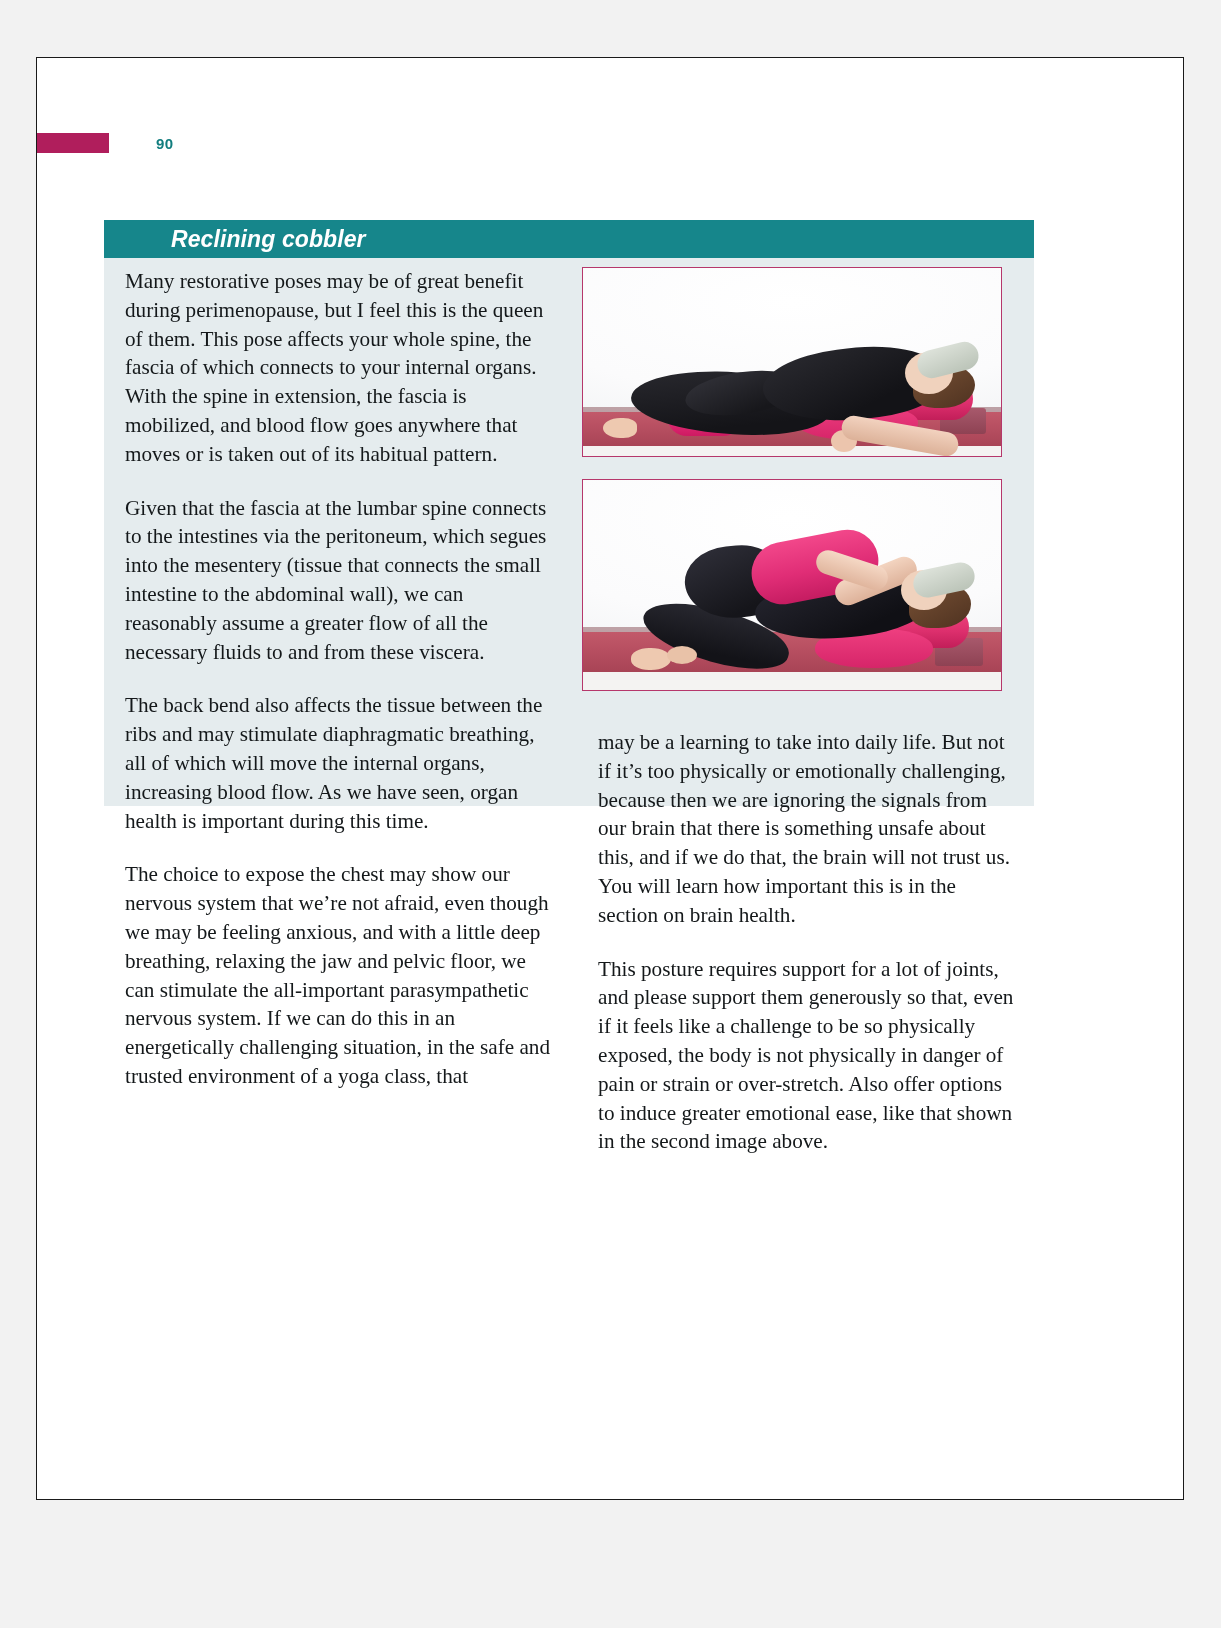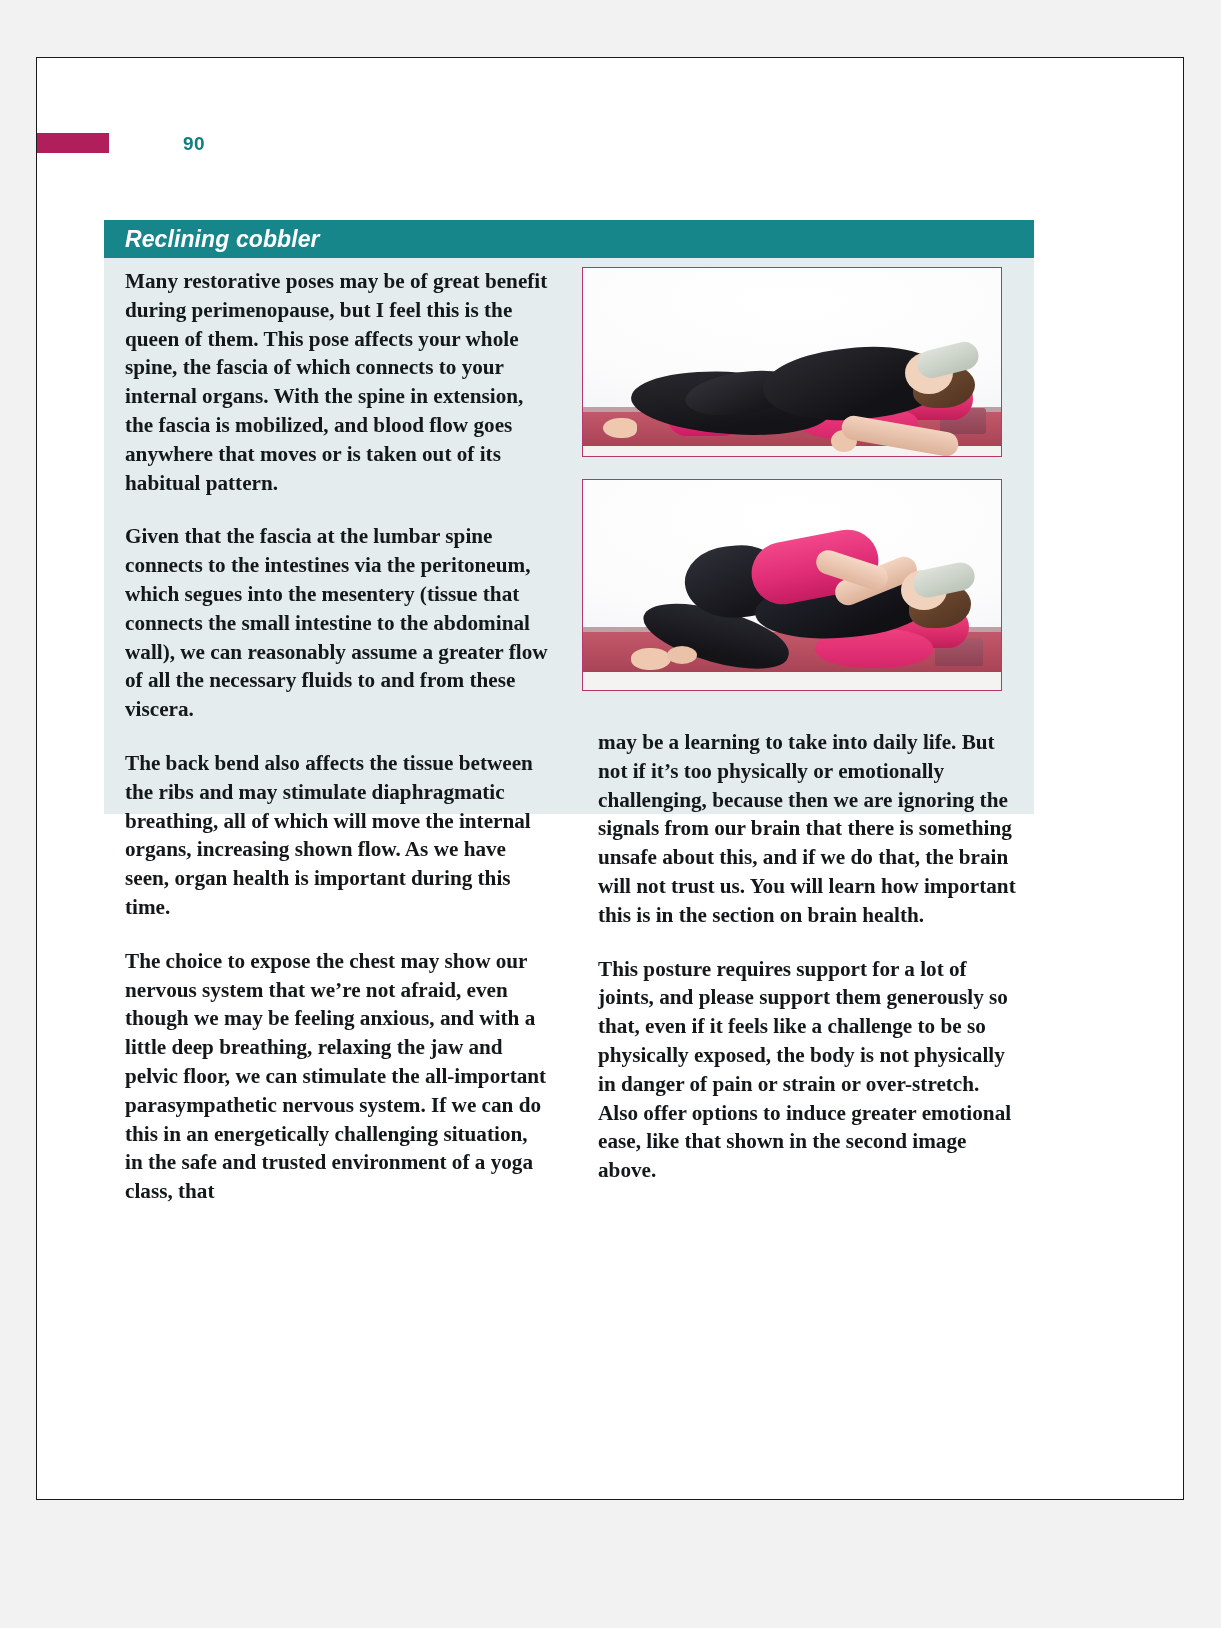--- a/index.html
+++ b/index.html
@@ -35,24 +35,24 @@
     display: flex;
     align-items: center;
   }
   .head-rule {
     width: 72px;
     height: 20px;
     background: #b01e5c;
     flex: none;
   }
   .head-folio {
-    margin-left: 74px;
+    margin-left: 47px;
     color: #117d7e;
     font-family: "Liberation Sans", sans-serif;
-    font-size: 19px;
+    font-size: 15px;
     font-weight: 700;
     letter-spacing: 0.4px;
     line-height: 1;
   }
   .head-title {
     margin-left: 22px;
     color: #222222;
     font-family: "Liberation Sans", sans-serif;
     font-size: 20.5px;
     font-weight: 400;
@@ -79,27 +79,27 @@
     box-sizing: border-box;
   }
   .panel-header-text {
     color: #ffffff;
     font-family: "Liberation Sans", sans-serif;
     font-style: italic;
     font-weight: 700;
     font-size: 23px;
     letter-spacing: 0.1px;
     line-height: 1;
+    margin-left: 46px;
   }
 
   
   .panel-body {
     position: relative;
-    padding: 0 0 36px 0;
-    font-weight: bold;
+    padding: 0 0 28px 0;
   }
 
   .col-left {
     position: absolute;
     left: 21px;
     top: 9px;
     width: 425px;
   }
   .col-right-lower {
     position: absolute;
@@ -348,21 +348,21 @@
 
     <div class="panel-header">
       <span class="panel-header-text">Reclining cobbler</span>
     </div>
 
     <div class="panel-body" style="height:520px;">
 
       <div class="col-left">
         <p class="para">Many restorative poses may be of great benefit during perimenopause, but I feel this is the queen of them. This pose affects your whole spine, the fascia of which connects to your internal organs. With the spine in extension, the fascia is mobilized, and blood flow goes anywhere that moves or is taken out of its habitual pattern.</p>
         <p class="para">Given that the fascia at the lumbar spine connects to the intestines via the peritoneum, which segues into the mesentery (tissue that connects the small intestine to the abdominal wall), we can reasonably assume a greater flow of all the necessary fluids to and from these viscera.</p>
-        <p class="para">The back bend also affects the tissue between the ribs and may stimulate diaphragmatic breathing, all of which will move the internal organs, increasing shown flow. As we have seen, organ health is important during this time.</p>
+        <p class="para">The back bend also affects the tissue between the ribs and may stimulate diaphragmatic breathing, all of which will move the internal organs, increasing blood flow. As we have seen, organ health is important during this time.</p>
         <p class="para">The choice to expose the chest may show our nervous system that we’re not afraid, even though we may be feeling anxious, and with a little deep breathing, relaxing the jaw and pelvic floor, we can stimulate the all-important parasympathetic nervous system. If we can do this in an energetically challenging situation, in the safe and trusted environment of a yoga class, that</p>
       </div>
 
       <div class="photo-stack">
 
         <div class="photo-frame one">
           <div class="scene">
             <div class="backdrop"></div>
             <div class="floor"></div>
             <div class="mat-shadow"></div>

